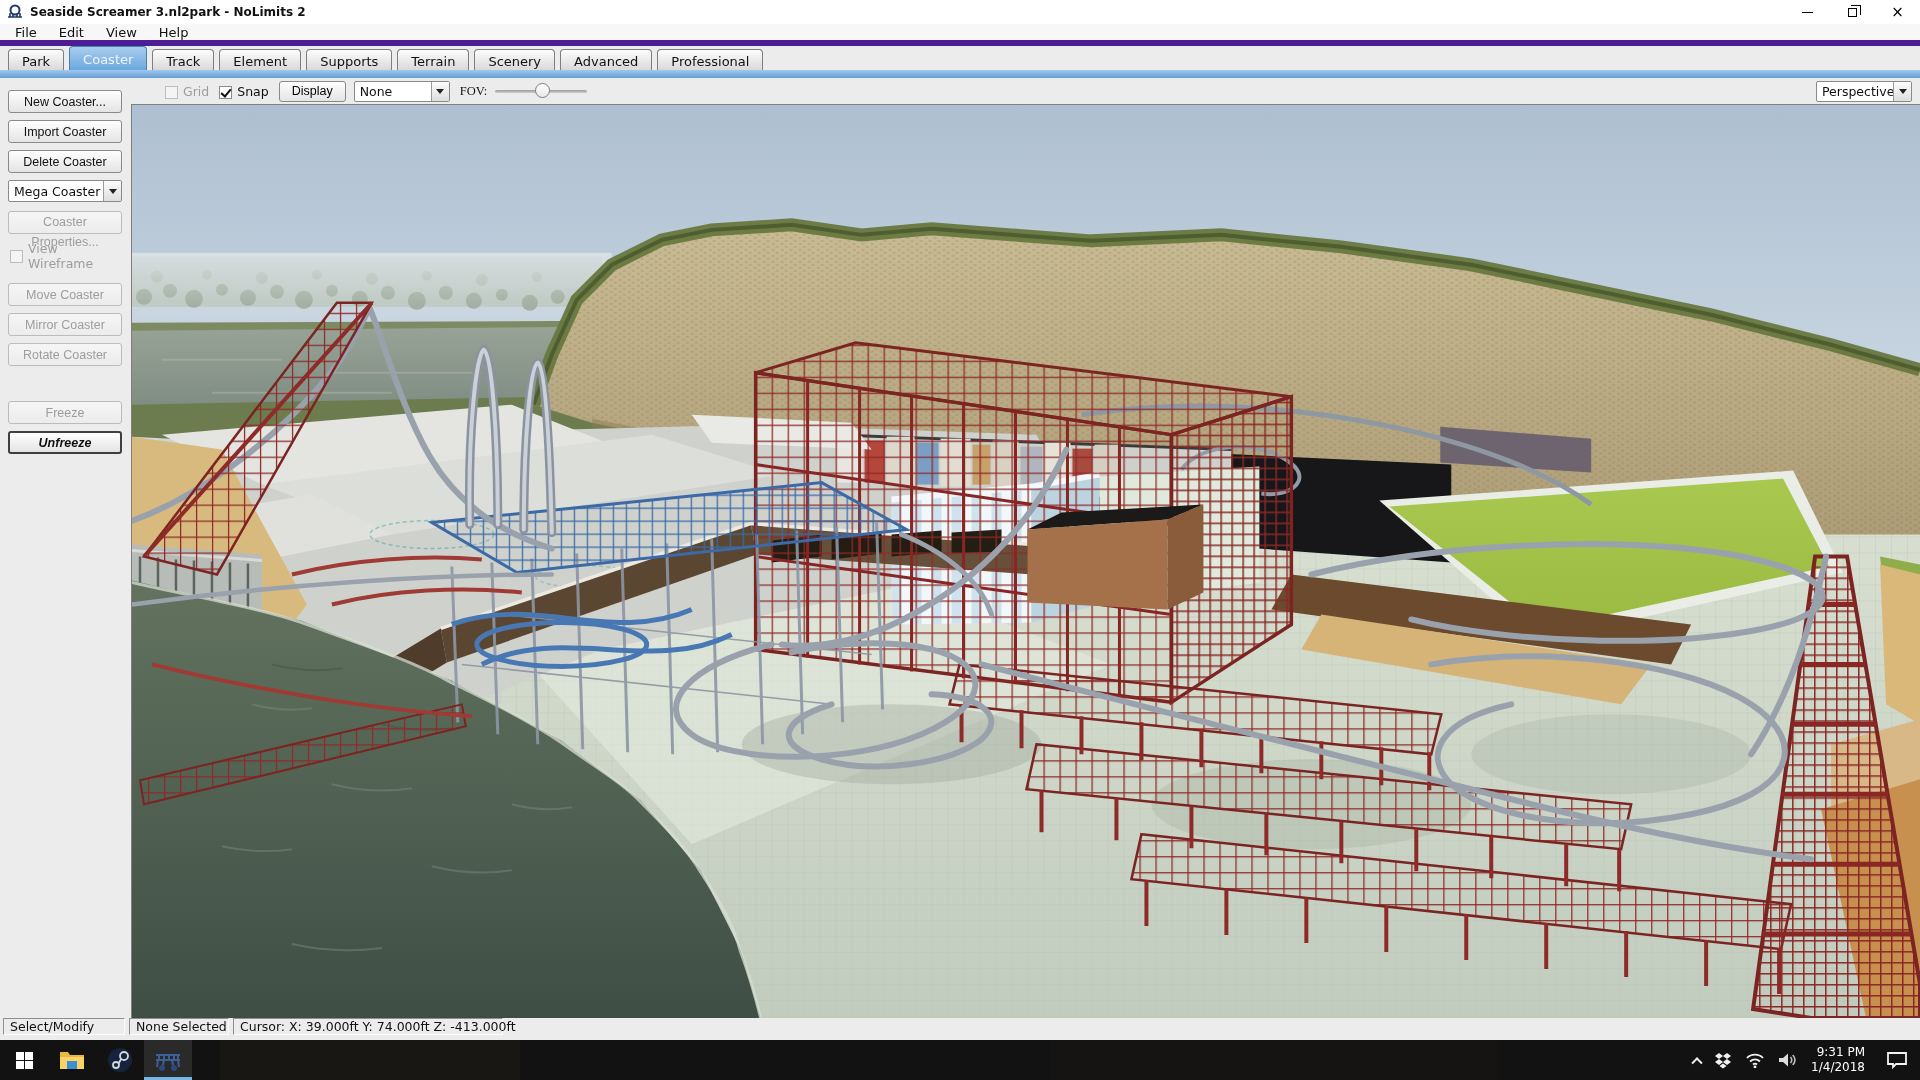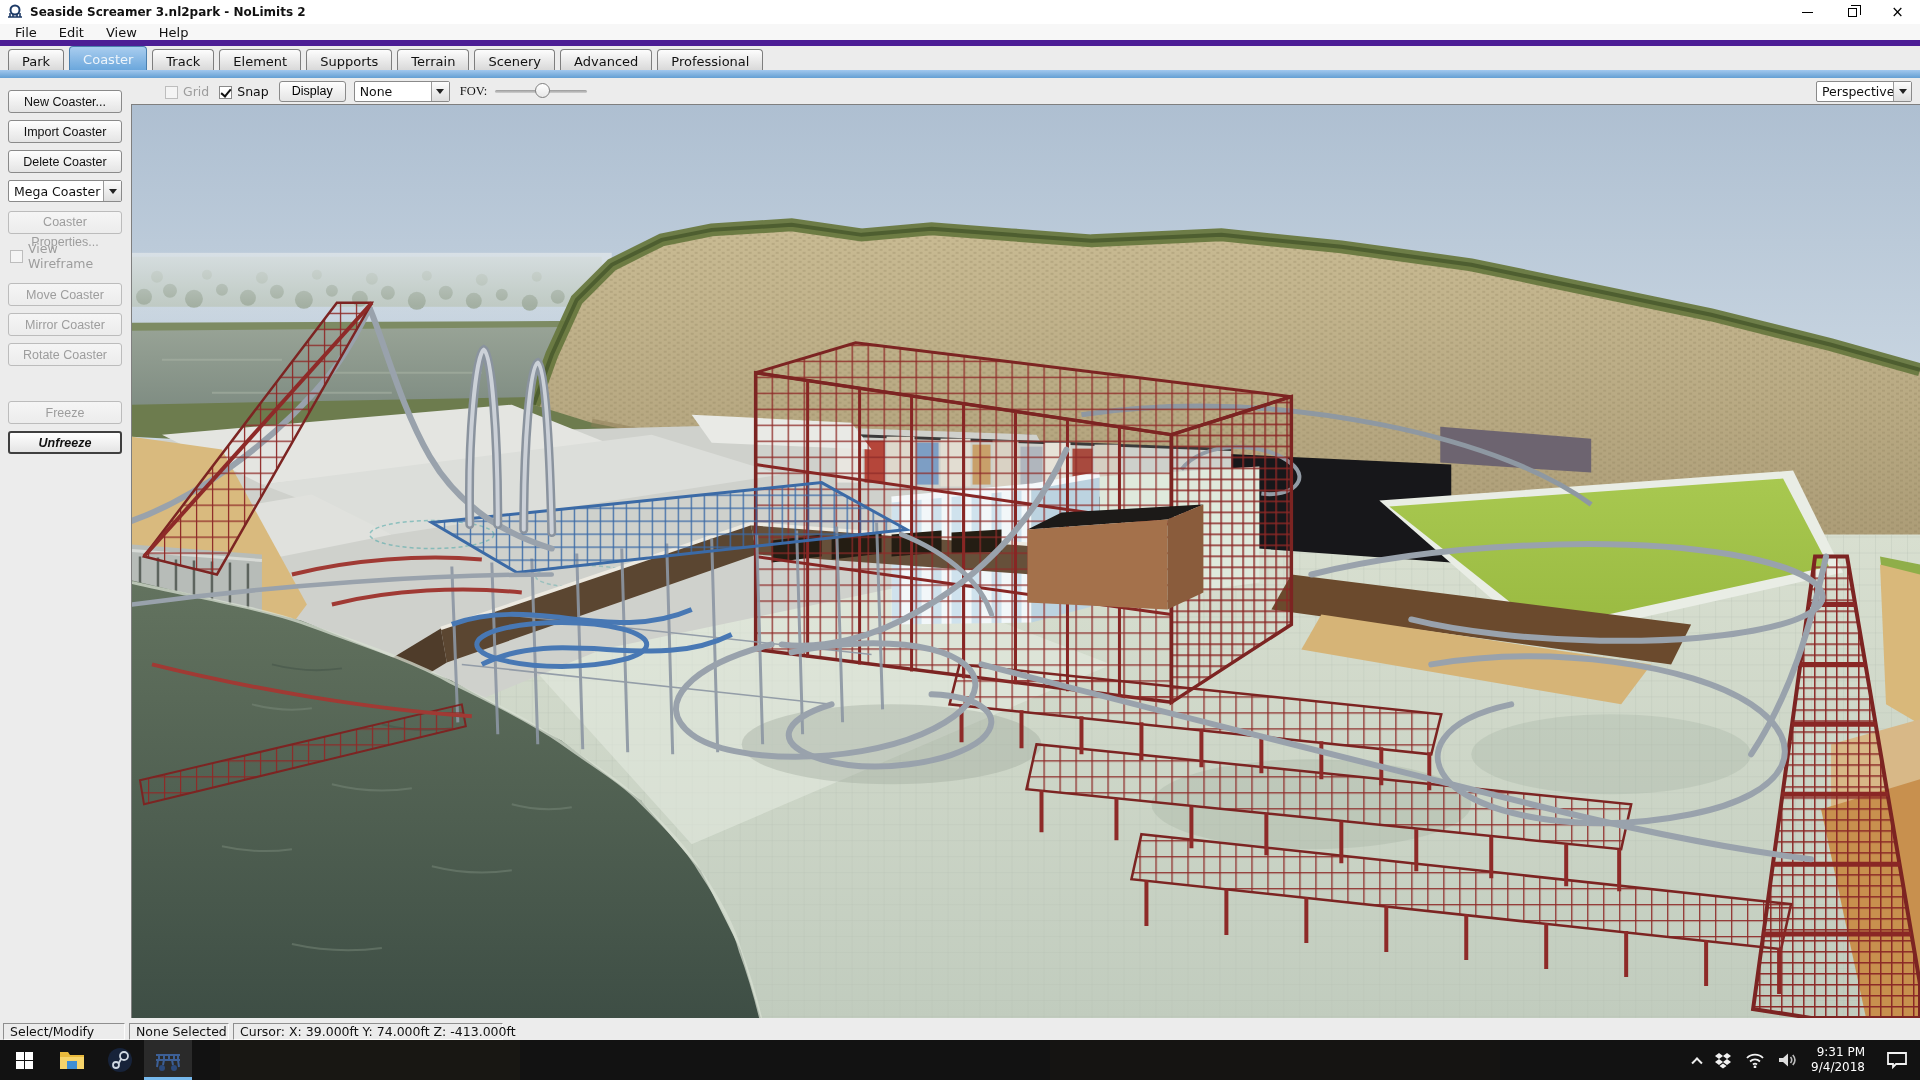--- a/index.html
+++ b/index.html
@@ -63,21 +63,21 @@
   .slider .groove { position:absolute; left:0; right:0; top:7px; height:3px; background:linear-gradient(#9a9a9a,#cfcfcf); border-radius:2px; }
   .slider .thumb { position:absolute; top:0; left:calc(52% - 8px); width:15px; height:15px; border-radius:50%;
                    background:linear-gradient(#ffffff,#e8e8e8); border:1px solid #7f7f7f; }
   .tb-right { margin-left:auto; }
 
   
   .viewport { flex:1 1 auto; min-height:0; border-left:1px solid #7f7f7f; border-top:1px solid #7f7f7f; background:#b9c7d6; }
   .viewport svg { width:100%; height:100%; display:block; }
 
   
-  .statusbar { height:22px; background:#ececec; display:flex; align-items:flex-end; padding:0 3px; gap:4px; flex:0 0 auto; }
+  .statusbar { height:22px; background:#ececec; display:flex; align-items:flex-start; padding:0 3px; gap:4px; flex:0 0 auto; }
   .statuscell { height:17px; line-height:15px; padding:0 6px; font-size:12.5px; background:#ececec;
                 border:1px solid; border-color:#8f8f8f #fcfcfc #fcfcfc #8f8f8f; white-space:nowrap; }
   .sc-mode { width:122px; } .sc-sel { width:100px; } .sc-cur { width:270px; }
 
   
   .taskbar { height:40px; background:#121212; display:flex; align-items:stretch; flex:0 0 auto; position:relative; }
   .tb-bgpatch { position:absolute; top:0; bottom:0; background:#1d1b14; opacity:.55; }
   .task-cell { width:48px; display:flex; align-items:center; justify-content:center; position:relative; z-index:1; }
   .task-cell.active { background:rgba(255,255,255,.10); }
   .task-cell.active::after { content:""; position:absolute; left:0; right:0; bottom:0; height:3px; background:#76b9ed; }
@@ -529,20 +529,20 @@
             <path d="M8 12.5 C9.2 11.5 10.8 11.5 12 12.5"></path>
         </g>
         <circle cx="10" cy="15" r="1.4" fill="#f2f2f2"></circle>
       </svg>
       <svg width="20" height="16" viewBox="0 0 20 16">
         <polygon points="1,6 5,6 10,1.5 10,14.5 5,10 1,10" fill="#ddd"></polygon>
         <path d="M12.5 5 C14 6.8 14 9.2 12.5 11 M14.8 3 C17.4 6 17.4 10 14.8 13" stroke="#bbb" stroke-width="1.6" fill="none"></path>
       </svg>
       <div class="clock">
         <div>9:31 PM</div>
-        <div>9/4/2018</div>
+        <div>1/4/2018</div>
       </div>
       <svg width="22" height="20" viewBox="0 0 22 20" style="margin-left:8px">
         <path d="M2 3 H20 V14 H10 L7 17 V14 H2 Z" fill="none" stroke="#f2f2f2" stroke-width="1.8"></path>
       </svg>
     </div>
   </div>
 </div>
 
 </body></html>

